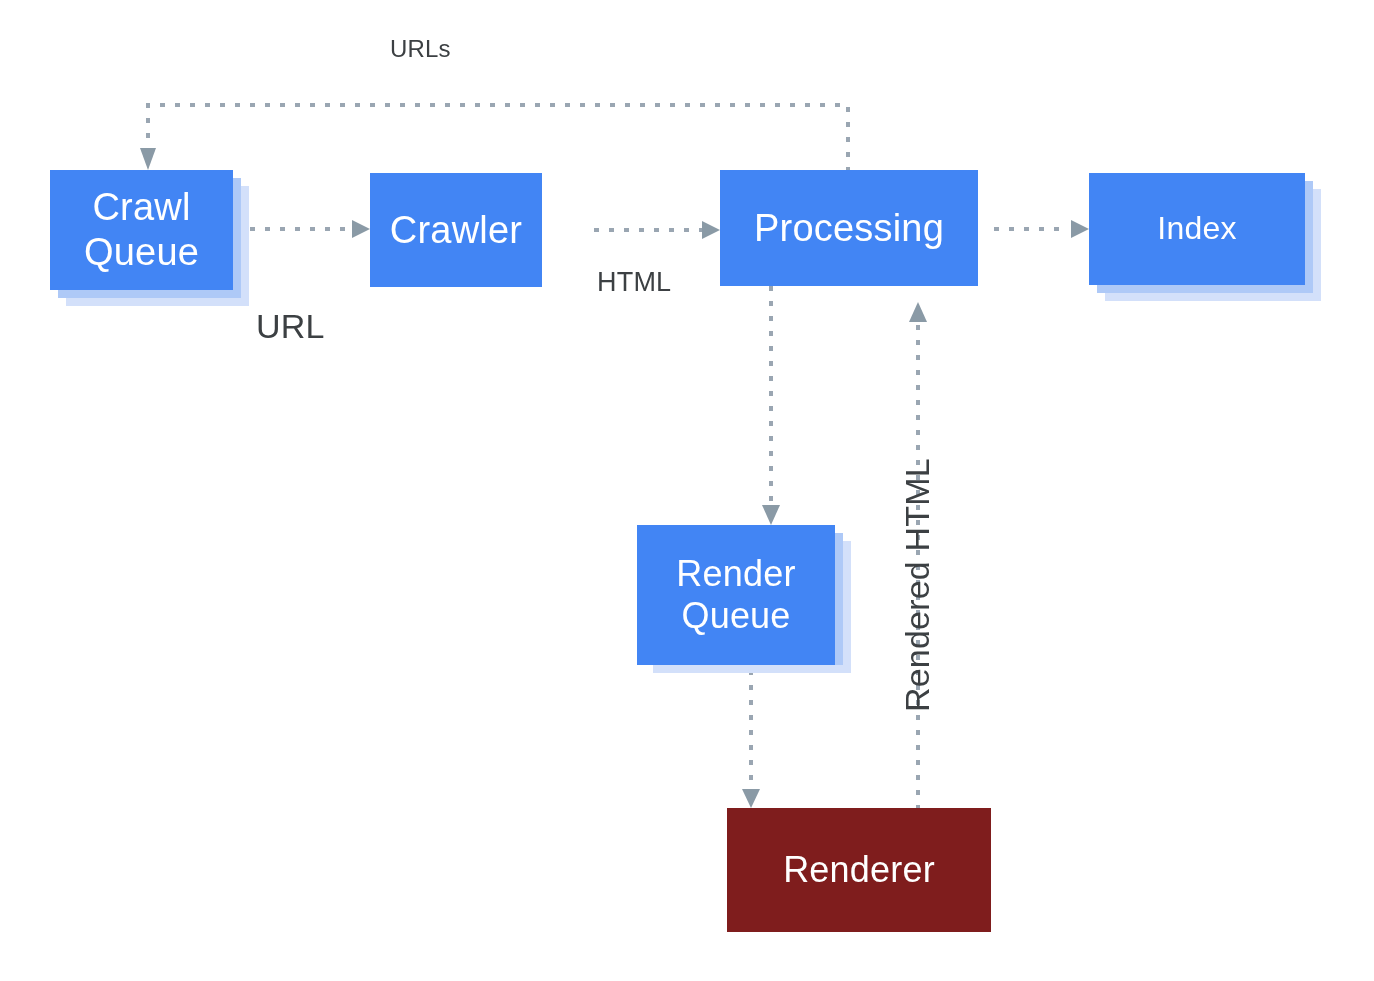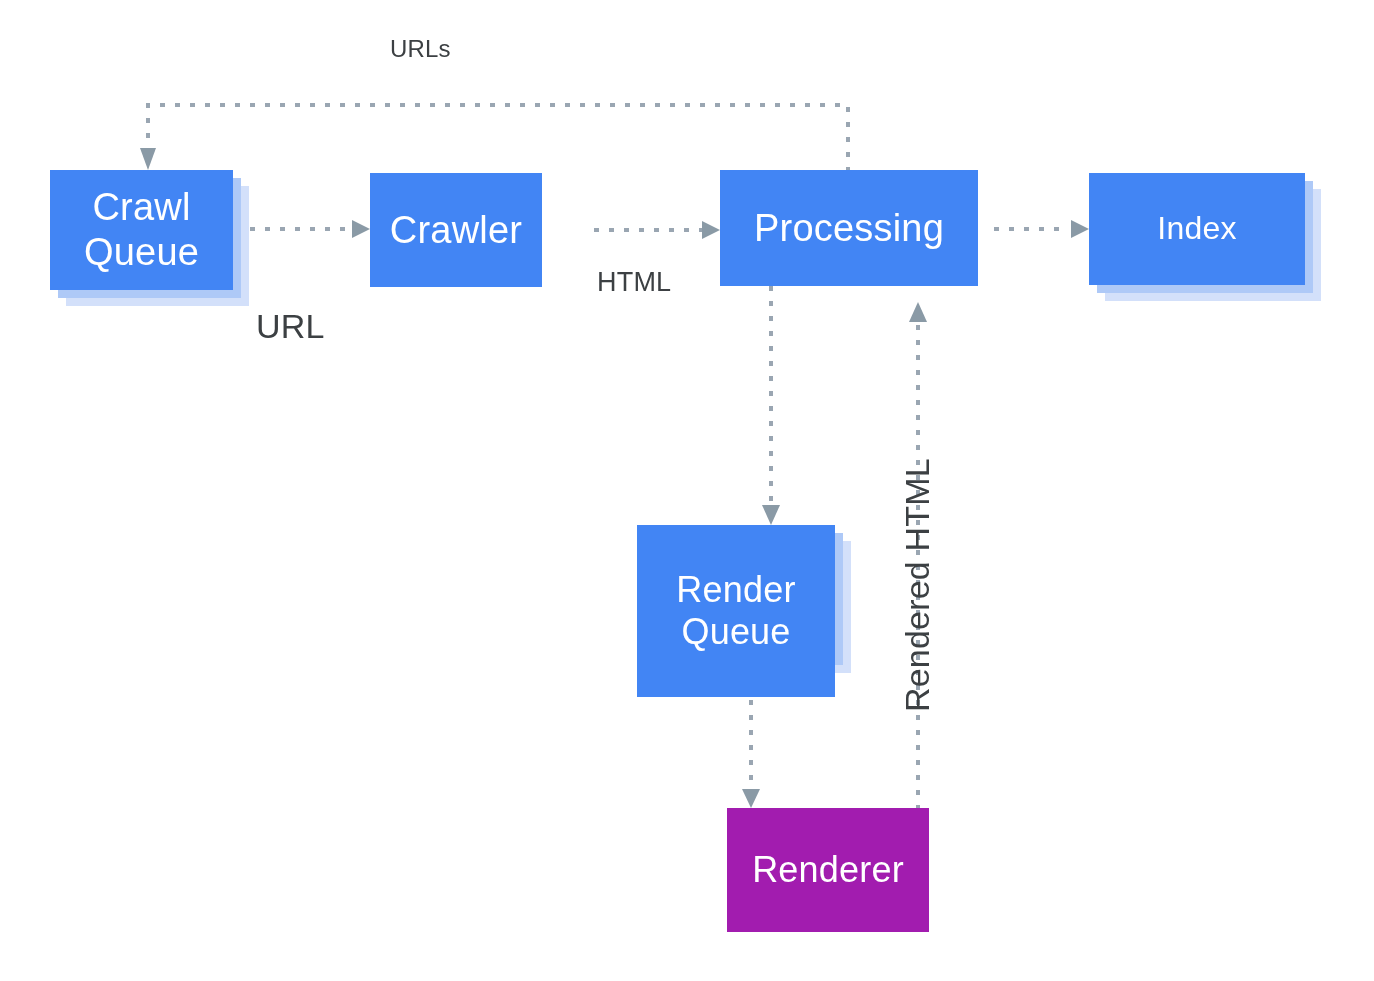--- a/index.html
+++ b/index.html
@@ -128,28 +128,28 @@
   </div>
 
   <div class="node-shadow far" style="left:1105px; top:189px; width:216px; height:112px;"></div>
   <div class="node-shadow near" style="left:1097px; top:181px; width:216px; height:112px;"></div>
   <div class="node" style="left:1089px; top:173px; width:216px; height:112px; background:#4285f4; font-size:32px;">
     <span>Index</span>
   </div>
 
   <div class="node-shadow far" style="left:653px; top:541px; width:198px; height:132px;"></div>
   <div class="node-shadow near" style="left:645px; top:533px; width:198px; height:132px;"></div>
-  <div class="node" style="left:637px; top:525px; width:198px; height:172px; background:#4285f4; font-size:36px;">
+  <div class="node" style="left:637px; top:525px; width:198px; height:140px; background:#4285f4; font-size:36px;">
     <span>
       <span>Render</span><br>
       <span>Queue</span>
     </span>
   </div>
 
-  <div class="node" style="left:727px; top:808px; width:202px; height:124px; background:#a21caf; font-size:36px;">
+  <div class="node" style="left:727px; top:808px; width:264px; height:124px; background:#7f1d1d; font-size:36px;">
     <span>Renderer</span>
   </div>
 
   <div class="edge-label" style="left:390px; top:35px; font-size:24px;">URLs</div>
 
   <div class="edge-label" style="left:256px; top:267px; font-size:34px;margin-top:40px;">URL</div>
 
   <div class="edge-label" style="left:597px; top:267px; font-size:27px;">HTML</div>
 
   <div class="edge-label vertical" style="left:898px; top:712px; font-size:34px;">Rendered HTML</div>

